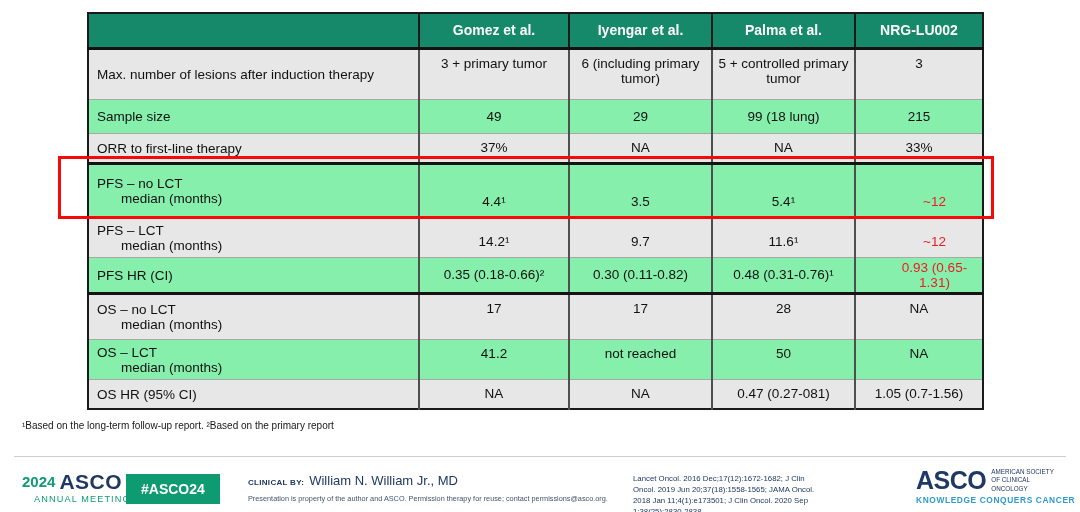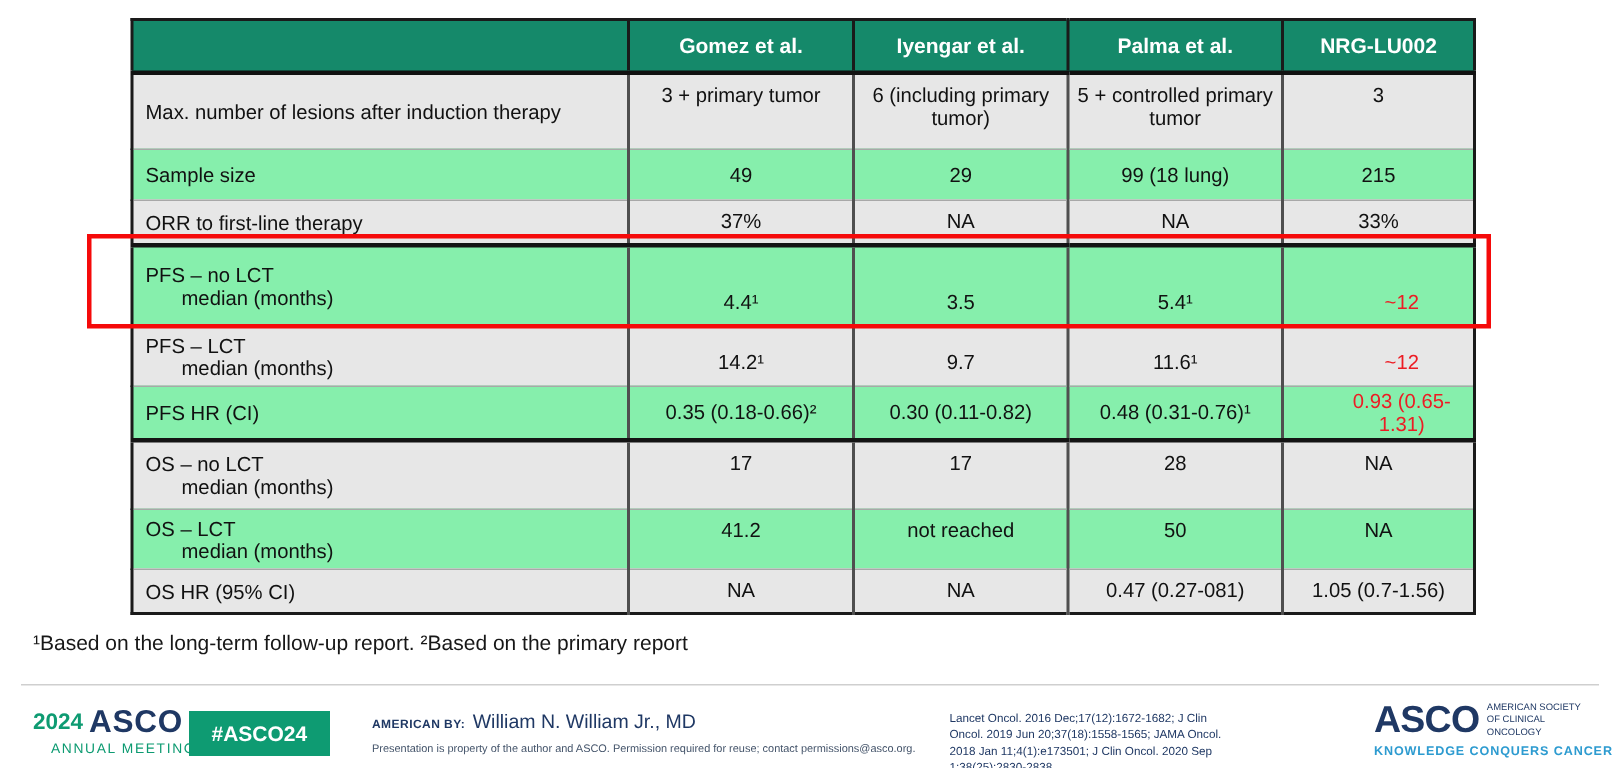--- a/index.html
+++ b/index.html
@@ -38,21 +38,21 @@
   td.data-cell{text-align:center; padding:2px 4px;}
   tr.va-t td.data-cell{vertical-align:top; padding-top:6px;}
   tr.va-b td.data-cell{vertical-align:bottom; padding-bottom:8px;}
   td.data-cell.red{color:var(--red);padding-left:35px;}
   
   .red-box{
     position:absolute; left:58px; top:156px; width:936px; height:63px;
     border:3px solid var(--red-bright); pointer-events:none;
   }
   
-  .footnote{position:absolute; left:22px; top:420px; font-size:14px; color:#171717;}
+  .footnote{position:absolute; left:22px; top:420px; font-size:10px; color:#171717;}
   .divider{position:absolute; left:14px; top:456px; width:1052px; height:1px; background:#cfcfcf;}
   
   .am-logo{position:absolute; left:22px; top:471px; line-height:1;}
   .am-logo .row1{display:flex; align-items:center; gap:4px;}
   .am-logo .year{color:var(--badge-green); font-weight:bold; font-size:15px;}
   .am-logo .wordmark{color:var(--navy); font-weight:bold; font-size:21px; letter-spacing:.5px;}
   .am-logo .subtitle{color:var(--badge-green); font-size:9.2px; letter-spacing:1.1px; margin-top:3px;margin-left:12px;}
   .hashtag{
     position:absolute; left:126px; top:474px; background:var(--badge-green);
     color:#fff; font-weight:bold; font-size:14px; padding:7px 15px;
@@ -192,24 +192,24 @@
     <span class="year">2024</span>
     <span class="wordmark">ASCO</span>
   </div>
   <div class="subtitle">ANNUAL MEETING</div>
 </div>
 
 <div class="hashtag">#ASCO24</div>
 
 <div class="presenter">
   <div class="line1">
-    <span class="pb-label">AMERICAN BY:</span>
+    <span class="pb-label">CLINICAL BY:</span>
     <span class="pb-name">William N. William Jr., MD</span>
   </div>
-  <div class="permission">Presentation is property of the author and ASCO. Permission required for reuse; contact permissions@asco.org.</div>
+  <div class="permission">Presentation is property of the author and ASCO. Permission therapy for reuse; contact permissions@asco.org.</div>
 </div>
 
 <div class="citations">Lancet Oncol. 2016 Dec;17(12):1672-1682; J Clin Oncol. 2019 Jun 20;37(18):1558-1565; JAMA Oncol. 2018 Jan 11;4(1):e173501; J Clin Oncol. 2020 Sep 1;38(25):2830-2838.</div>
 
 <div class="asco-logo">
   <div class="row1">
     <span class="wordmark">ASCO</span>
     <span class="society">AMERICAN SOCIETY OF CLINICAL ONCOLOGY</span>
   </div>
   <div class="tagline">KNOWLEDGE CONQUERS CANCER</div>

